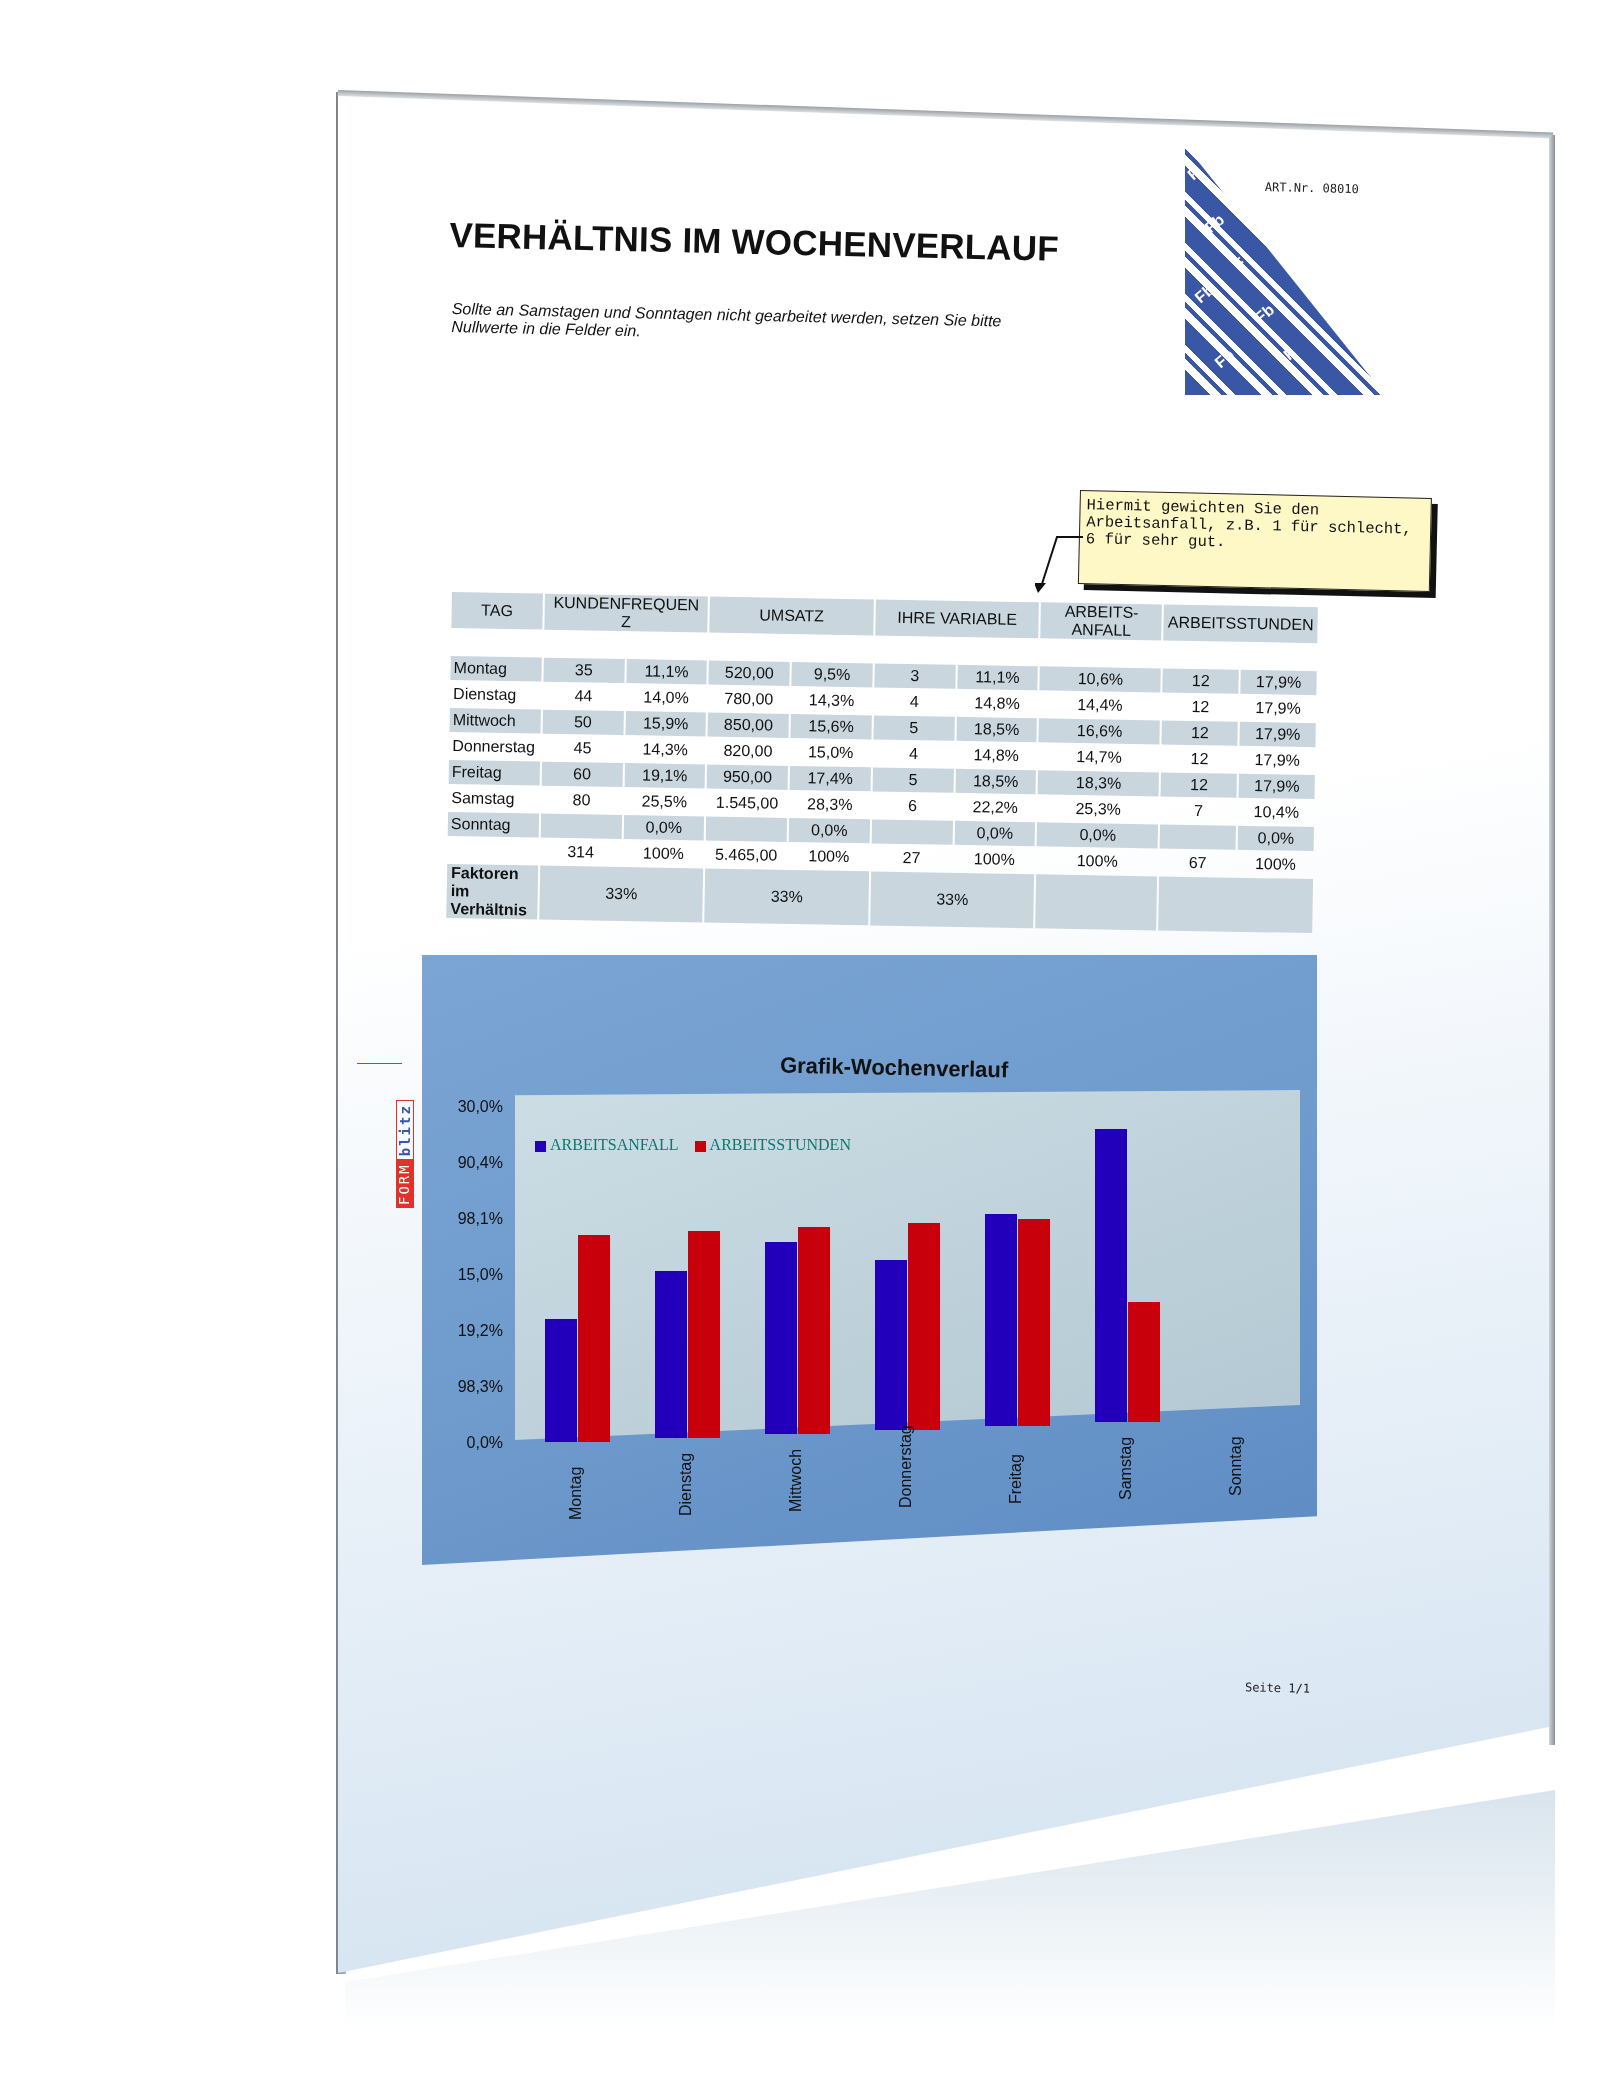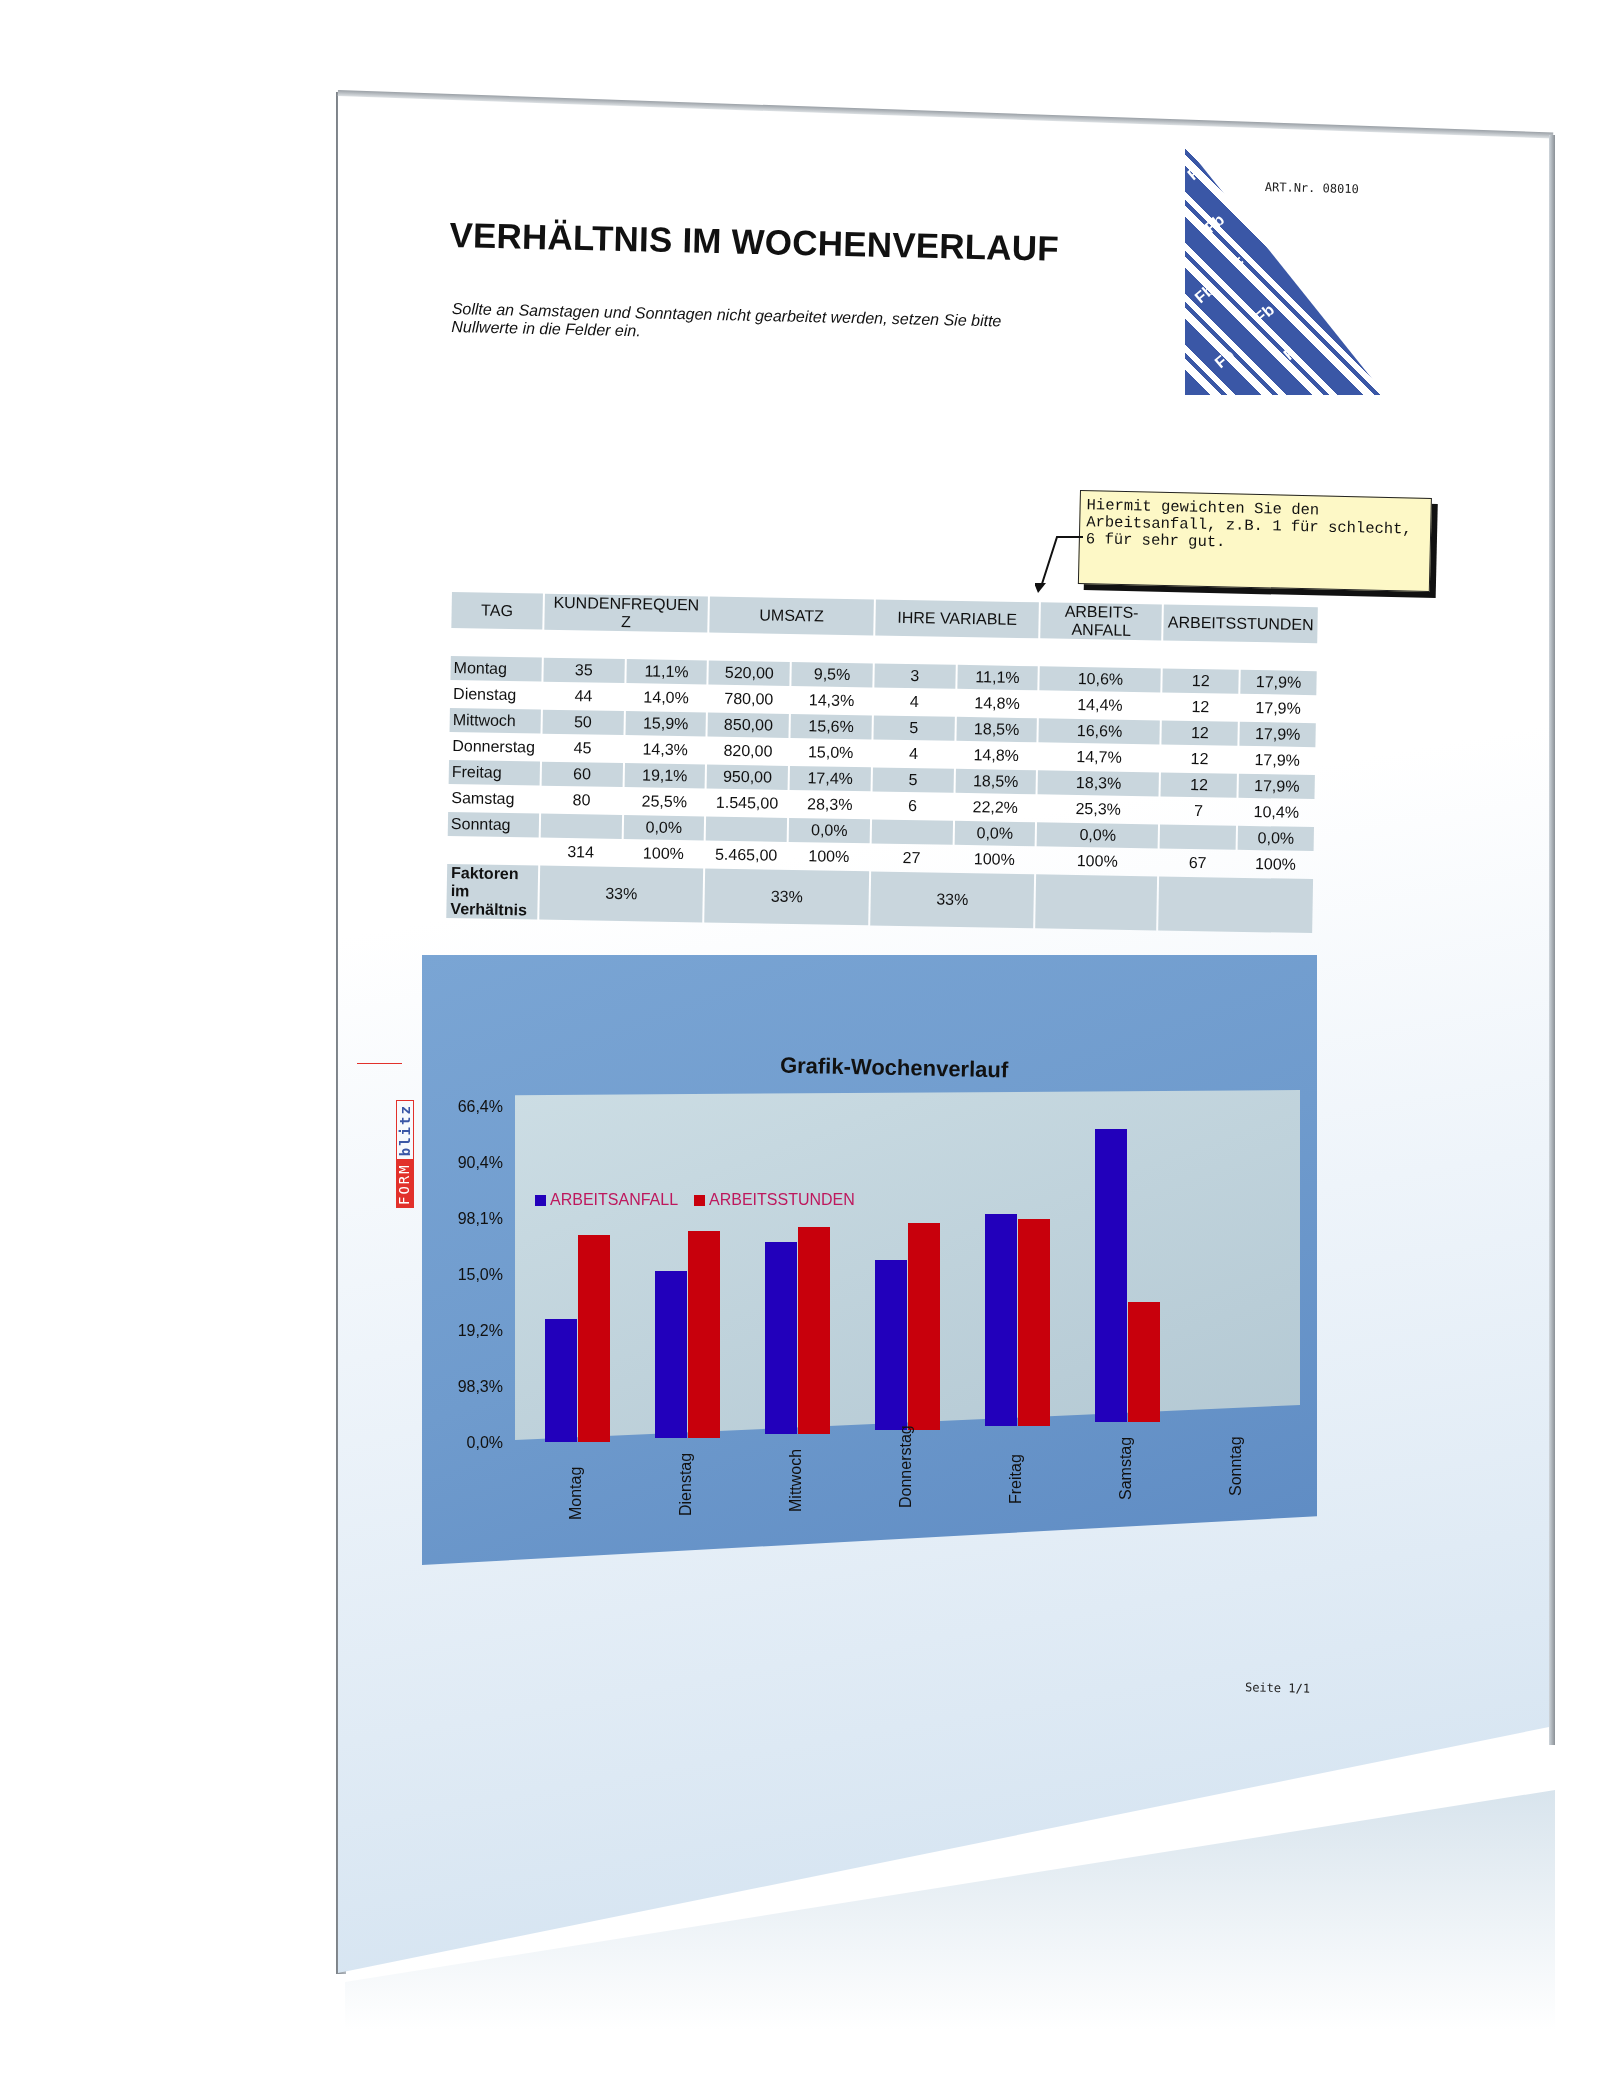--- a/index.html
+++ b/index.html
@@ -95,21 +95,21 @@
   }
   .chart-title {
     position: absolute; left: 780px; top: 1055px; font-size: 22px; font-weight: bold; color: #111; transform: rotate(1.2deg);
   }
   .plot {
     position: absolute; left: 515px; top: 1090px; width: 785px; height: 350px;
     background: linear-gradient(160deg, #ccdde4, #b3c8d3);
     clip-path: polygon(0 1.5%, 100% 0, 100% 90%, 0 100%);
   }
   .ytick { position: absolute; left: 448px; font-size: 16px; color: #111; width: 55px; text-align: right; }
-  .legend { position: absolute; left: 535px; top: 1191px; font-size: 16px; color: #be185d; display: flex; gap: 16px; align-items: center; }
+  .legend { position: absolute; left: 535px; top: 1136px; font-size: 16px; color: #0f766e; display: flex; gap: 16px; align-items: center; font-family: Liberation Serif, serif; }
   .legend .sw { display: inline-block; width: 11px; height: 11px; margin-right: 4px; vertical-align: middle; }
   .bar { position: absolute; bottom: 0; width: 32px; }
   .bars { position: absolute; left: 515px; top: 1090px; width: 785px; height: 350px; }
   .xlabel {
     position: absolute; font-size: 16px; color: #111; transform: rotate(-90deg); transform-origin: 0 0; white-space: nowrap;
   }
 
   .formblitz {
     position: absolute; left: 396px; top: 1208px; transform: rotate(-90deg); transform-origin: 0 0; display: flex; font-size: 14px; letter-spacing: 2px;
   }
@@ -288,21 +288,21 @@
         <td colspan="2"></td>
       </tr>
     </tbody>
       </table>
   </div>
 
   <div class="chart-outer"></div>
   <div class="chart-title">Grafik-Wochenverlauf</div>
   <div class="plot"></div>
 
-  <div class="ytick" style="top:1098px">66,4%</div>
+  <div class="ytick" style="top:1098px">30,0%</div>
   <div class="ytick" style="top:1154px">90,4%</div>
   <div class="ytick" style="top:1210px">98,1%</div>
   <div class="ytick" style="top:1266px">15,0%</div>
   <div class="ytick" style="top:1322px">19,2%</div>
   <div class="ytick" style="top:1378px">98,3%</div>
   <div class="ytick" style="top:1434px">0,0%</div>
 
   <div class="legend">
     <span><span class="sw" style="background:#2200bb"></span><span>ARBEITSANFALL</span></span>
     <span><span class="sw" style="background:#c8000c"></span><span>ARBEITSSTUNDEN</span></span>

